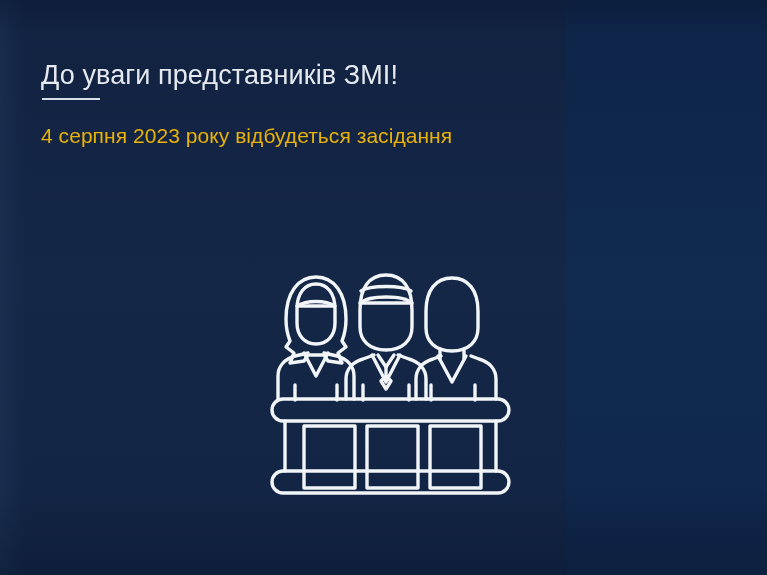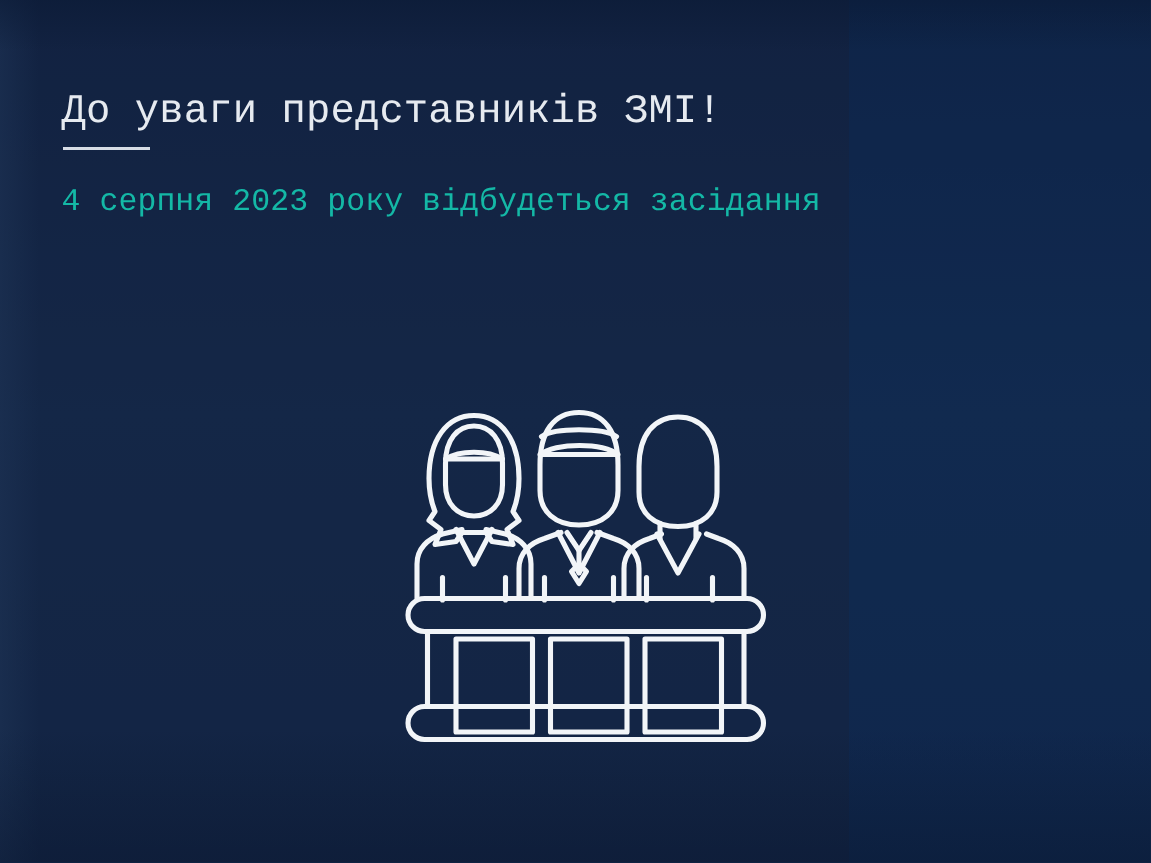--- a/index.html
+++ b/index.html
@@ -63,21 +63,20 @@
     left: 0;
     bottom: 0;
     width: 100%;
     height: 90px;
     background: linear-gradient(0deg, rgba(9,22,46,0.45) 0%, rgba(9,22,46,0) 100%);
   }
 
   .content {
     position: absolute;
     inset: 0;
-    font-family: Liberation Mono, monospace;
   }
 
   .headline {
     position: absolute;
     left: 41px;
     top: 40px;
     font-size: 27px;
     line-height: 34px;
     font-weight: 400;
     letter-spacing: 0.1px;
@@ -95,21 +94,21 @@
   }
 
   .subhead {
     position: absolute;
     left: 41px;
     top: 122px;
     font-size: 21px;
     line-height: 27px;
     font-weight: 400;
     letter-spacing: 0.05px;
-    color: #14b8a6;
+    color: #eab308;
     max-width: 470px;
   }
   .subhead .line { display: block; white-space: nowrap; }
 
   .illustration {
     position: absolute;
     left: 268px;
     top: 243px;
     width: 245px;
     height: 256px;

